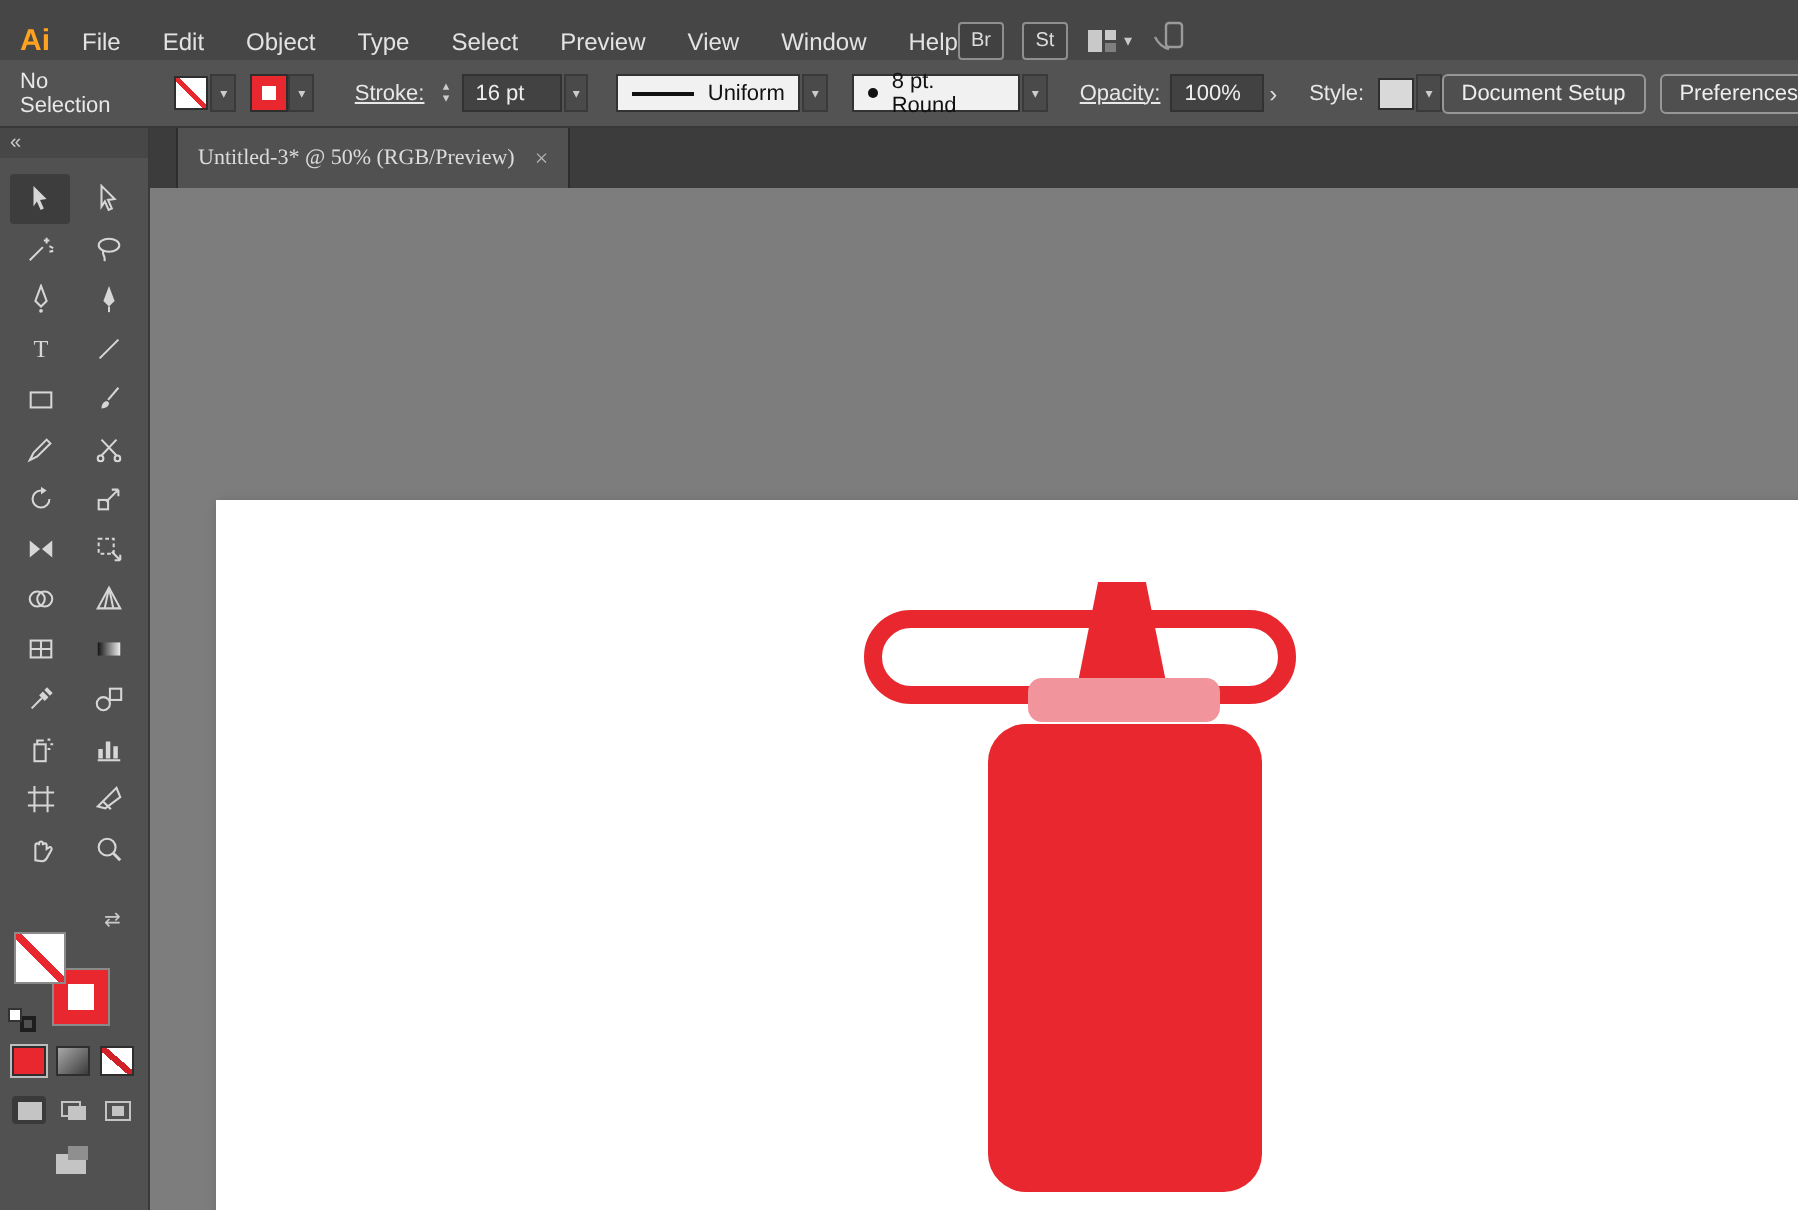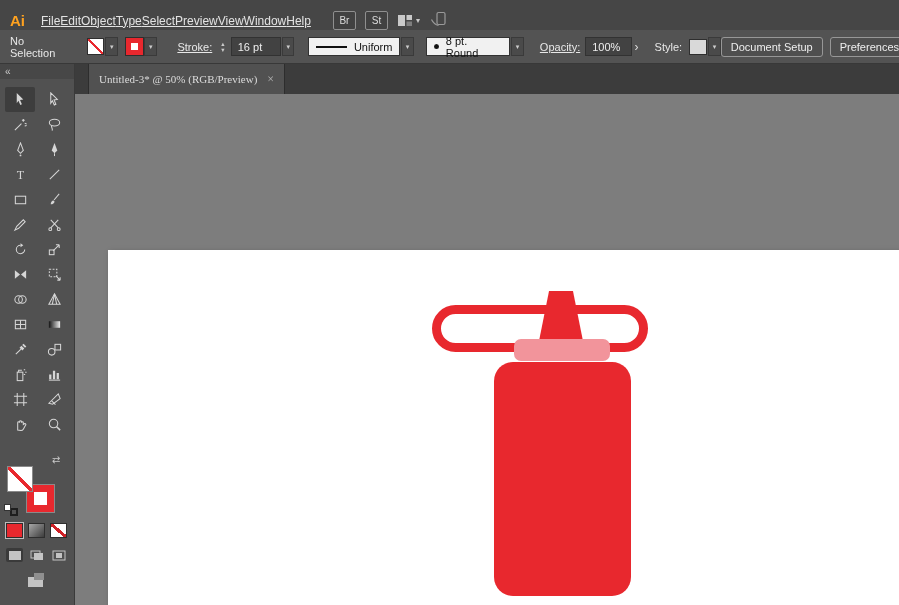--- a/index.html
+++ b/index.html
@@ -4,23 +4,23 @@
 <style>
   * { box-sizing: border-box; margin: 0; padding: 0; }
   html,body { width:899px; height:605px; }
   body { font-family: "Liberation Sans", sans-serif; background:#222; }
   .app { position:relative; width:899px; height:605px; overflow:hidden; background:var(--canvas,#7d7d7d); }
 
   
   .menubar { position:absolute; left:0; top:0; width:899px; height:42px; background:#464646; border-bottom:1px solid #333;
              display:flex; align-items:center; padding-left:10px; }
   .logo { color:var(--logo,#ffa21f); font-weight:bold; font-size:15px; margin-right:16px; }
-  .menus { display:flex; font-size:12px; color:#e3e3e3;text-decoration:underline; }
+  .menus { display:flex; gap:21px; font-size:12px; color:#e3e3e3; }
   .menu-item { cursor:default; }
-  .quick { display:flex; align-items:center; gap:9px; margin-left:22px; }
+  .quick { display:flex; align-items:center; gap:9px; }
   .qbtn { width:23px; height:19px; border:1px solid #8f8f8f; border-radius:2px; background:#414141; color:#ddd;
           font-size:10px; display:flex; align-items:center; justify-content:center; font-family:"Liberation Sans",sans-serif; }
   .ws { display:flex; align-items:center; gap:3px; }
   .tinychev { color:#c9c9c9; font-size:8px; }
 
   
   .controlbar { position:absolute; left:0; top:30px; width:899px; height:34px; background:#535353; border-bottom:1px solid #383838;
                 display:flex; align-items:center; padding:0 0 0 10px; font-size:11px; color:#e8e8e8; }
   .status { margin-right:18px; }
   .swgroup { display:flex; align-items:center; }

